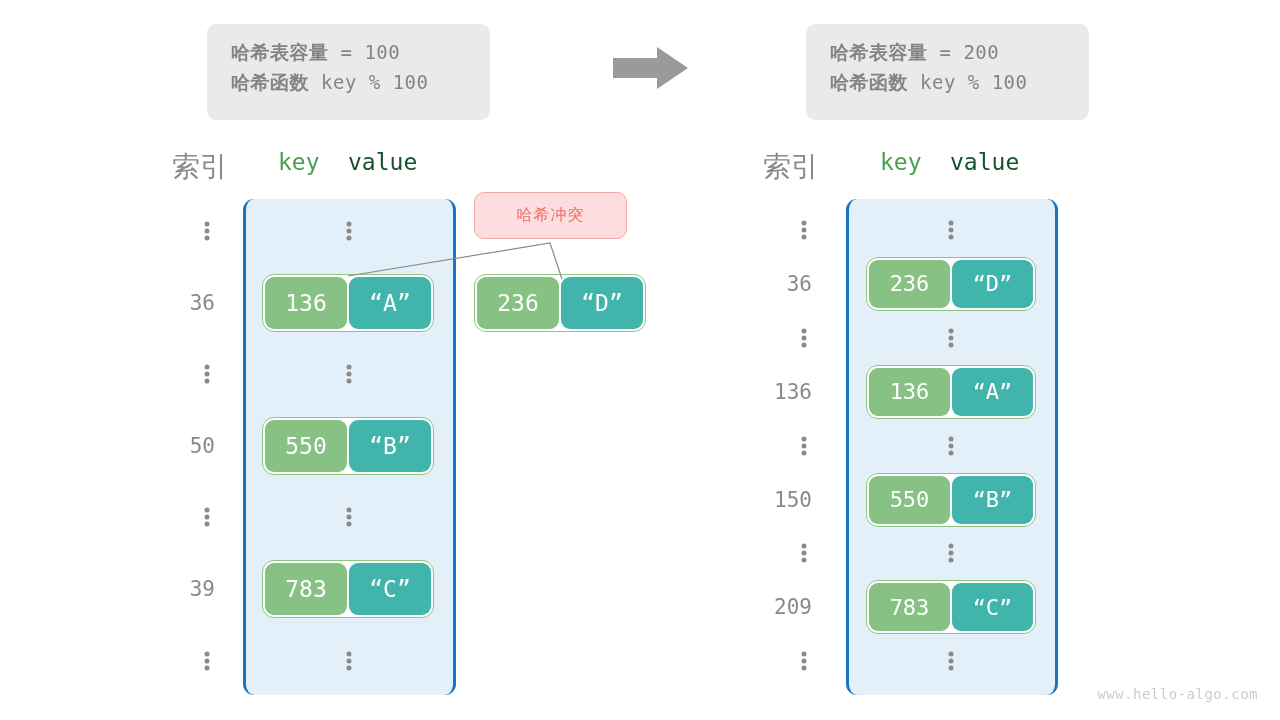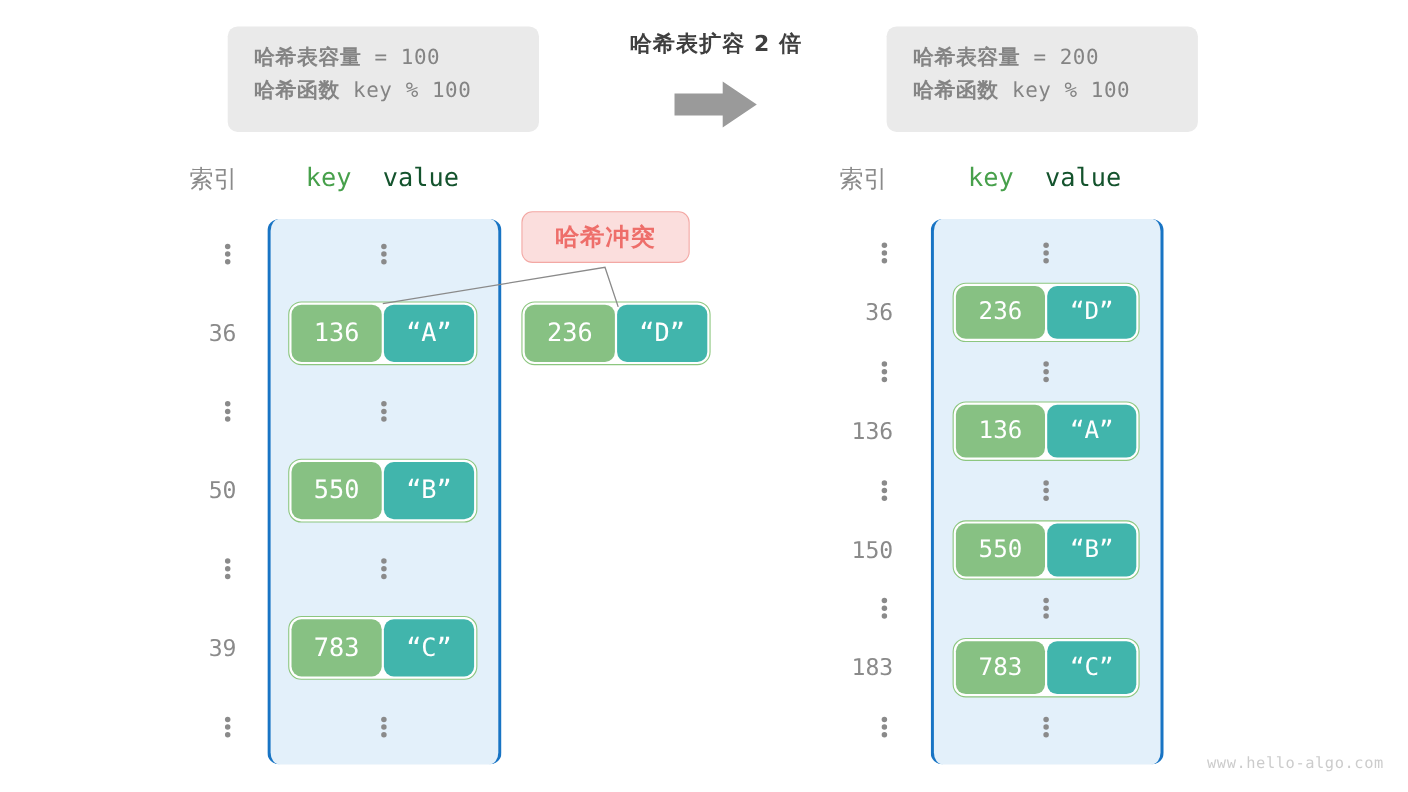--- a/index.html
+++ b/index.html
@@ -72,21 +72,21 @@
   .col-headers {
     position: absolute;
     font-family: "DejaVu Sans Mono", "Liberation Mono", monospace;
     font-size: 23px;
     height: 30px;
   }
   .hdr-index {
     position: absolute;
     color: #8a8a8a;
     font-family: "DejaVu Sans", "Liberation Sans", sans-serif;
-    font-size: 22px;
+    font-size: 28px;
     white-space: nowrap;
   }
   .hdr-key {
     position: absolute;
     color: #47a04b;
     white-space: nowrap;
   }
   .hdr-value {
     position: absolute;
     color: #14532d;
@@ -182,22 +182,22 @@
     background: #fbdedd;
     border: 1.5px solid #f3a8a4;
     border-radius: 10px;
     display: flex;
     align-items: center;
     justify-content: center;
     box-sizing: border-box;
   }
   #collision-badge span {
     color: #ee6e6a;
-    font-size: 22px;
-    font-weight: bold;
+    font-size: 16px;
+    font-weight: normal;
     letter-spacing: 1px;
   }
 
   #leader-lines {
     position: absolute;
     left: 0;
     top: 0;
     width: 1280px;
     height: 720px;
     pointer-events: none;
@@ -222,21 +222,20 @@
     <span class="info-label">哈希表容量</span>
     <span class="info-value">= 100</span>
   </div>
   <div class="info-line">
     <span class="info-label">哈希函数</span>
     <span class="info-value">key % 100</span>
   </div>
 </div>
 
 <div id="transition">
-  <div id="transition-title">哈希表扩容 2 倍</div>
   <div id="arrow-wrap">
     <svg width="76" height="44" viewBox="0 0 76 44" aria-hidden="true">
       <polygon points="0,12 44,12 44,1 75,22 44,43 44,32 0,32" fill="#9a9a9a"></polygon>
     </svg>
   </div>
 </div>
 
 <div class="info-panel" id="panel-right">
   <div class="info-line">
     <span class="info-label">哈希表容量</span>
@@ -381,21 +380,21 @@
     <div class="vdots" style="left: 804px; top: 553.4px;">
       <i></i>
       <i></i>
       <i></i>
     </div>
     <div class="vdots" style="left: 951px; top: 553.4px;">
       <i></i>
       <i></i>
       <i></i>
     </div>
-    <div class="index-label" style="right: 468px; top: 607.3px;">183</div>
+    <div class="index-label" style="right: 468px; top: 607.3px;">209</div>
     <div class="pair pair-sm" style="left: 866px; top: 607.3px;">
       <div class="cell cell-key">783</div>
       <div class="cell cell-value">“C”</div>
     </div>
     <div class="vdots" style="left: 804px; top: 661.2px;">
       <i></i>
       <i></i>
       <i></i>
     </div>
     <div class="vdots" style="left: 951px; top: 661.2px;">

